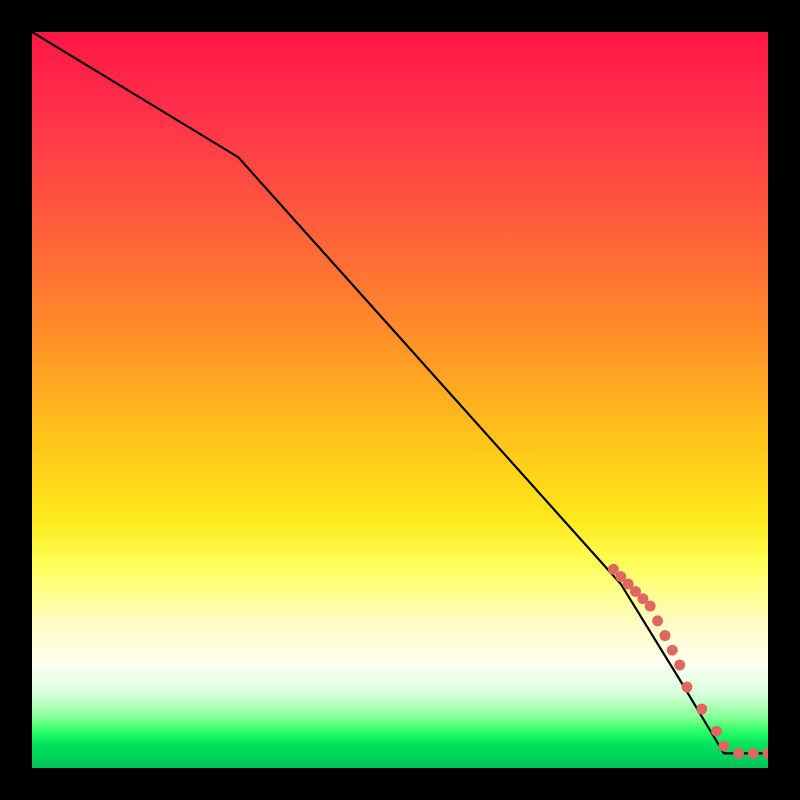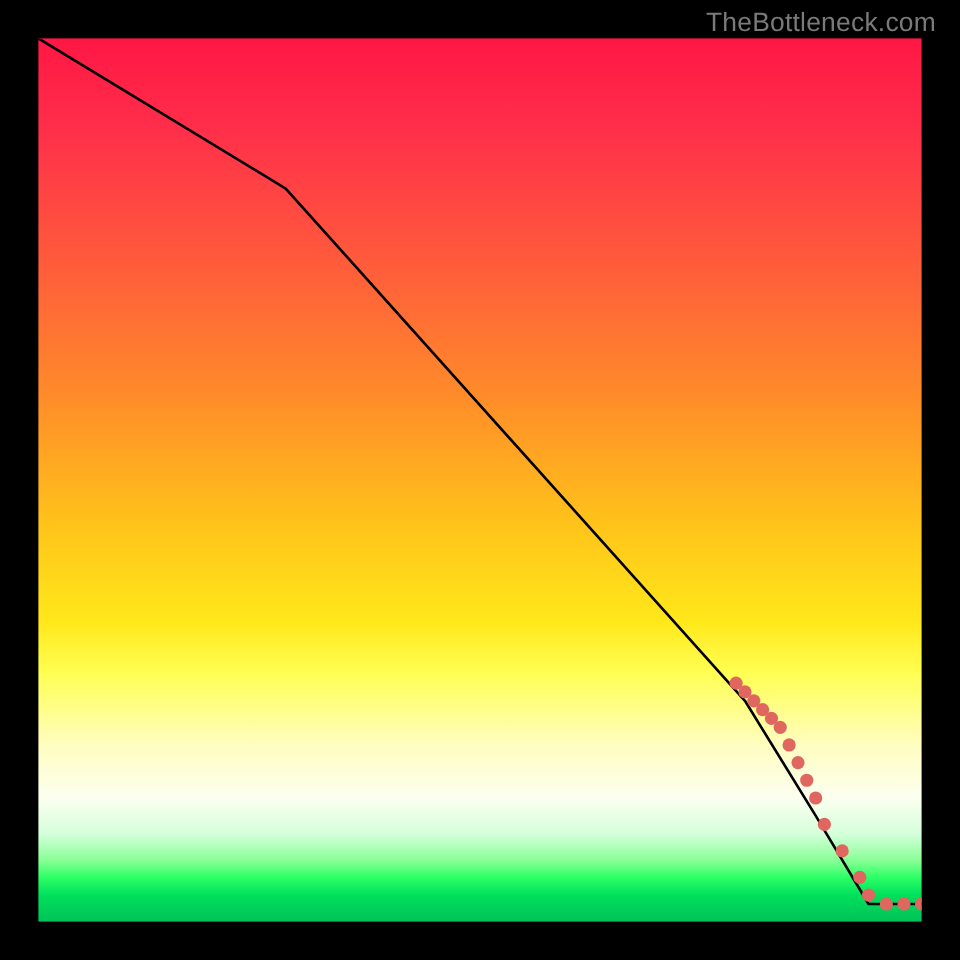--- a/index.html
+++ b/index.html
@@ -86,15 +86,14 @@
           <circle cx="669.8" cy="677.1" r="5.5" fill="#e0675f"></circle>
           <circle cx="684.5" cy="699.2" r="5.5" fill="#e0675f"></circle>
           <circle cx="691.8" cy="713.9" r="5.5" fill="#e0675f"></circle>
           <circle cx="706.6" cy="721.3" r="5.5" fill="#e0675f"></circle>
           <circle cx="721.3" cy="721.3" r="5.5" fill="#e0675f"></circle>
           <circle cx="736.0" cy="721.3" r="5.5" fill="#e0675f"></circle>
         </g>
     </svg>
   </div>
 
-  <div class="watermark">TheBottleneck.com</div>
 
 </div>
 
 </body></html>

